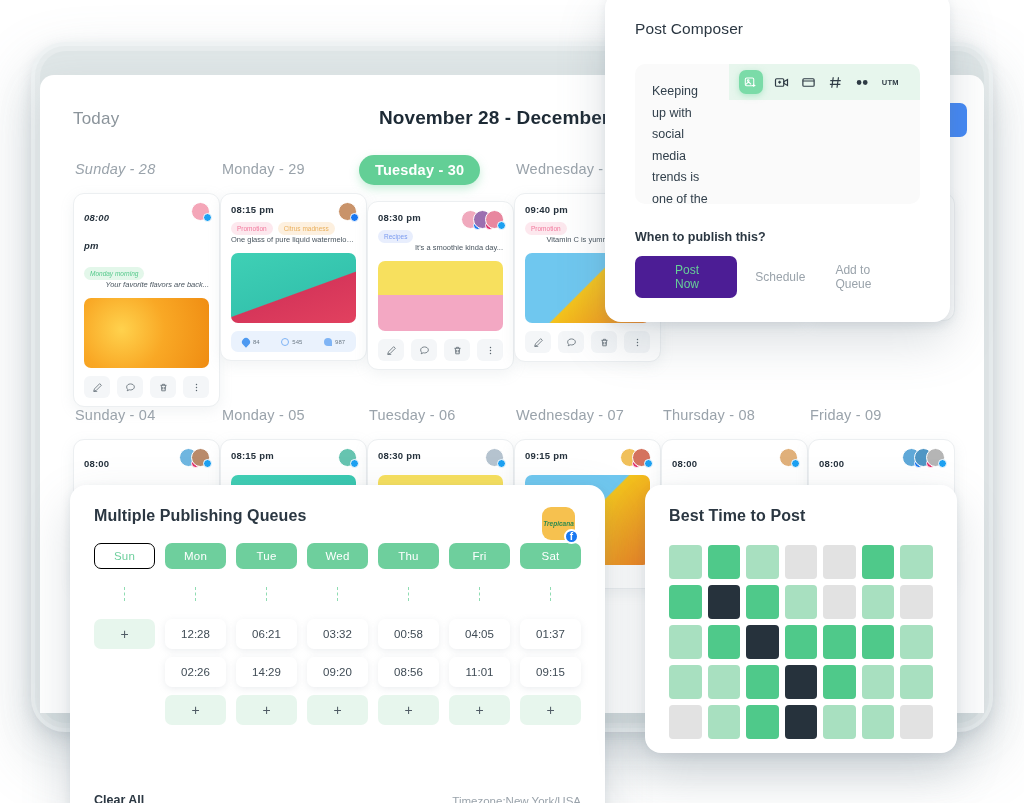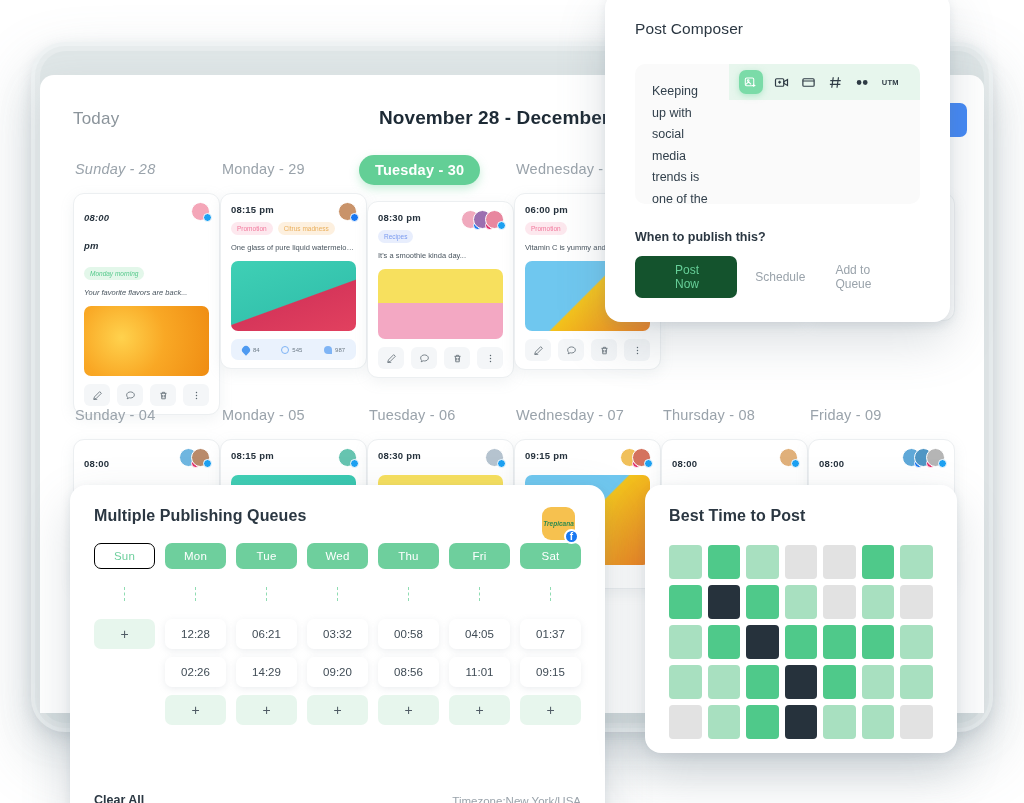--- a/index.html
+++ b/index.html
@@ -98,22 +98,22 @@
   .tags{ margin-top:7px; display:flex; gap:5px; flex-wrap:wrap; }
   .tag{
     font-size:6.5px; padding:3px 6px; border-radius:8px; white-space:nowrap;
   }
   .tag.green{ background:#e3f7ea; color:#56c98c; }
   .tag.pink{ background:#fde8ee; color:#f2789c; }
   .tag.orange{ background:#fdf0df; color:#eab05e; }
   .tag.blue{ background:#e8eefd; color:#7b9bef; }
 
   .card-text{
-    margin-top:8px; font-size:7.5px; color:#49555f; line-height:1.35;
-    white-space:nowrap; overflow:hidden; text-overflow:ellipsis;
+    font-size:7.5px; color:#49555f; line-height:1.35;
+    white-space:nowrap; overflow:hidden; text-overflow:ellipsis;text-align:right;
   }
   .card-img{
     margin-top:8px; width:100%; height:70px; border-radius:7px; overflow:hidden;
     position:relative;
   }
   .card-actions{
     margin-top:8px; display:flex; justify-content:space-between; align-items:center;
   }
   .act{
     width:26px; height:22px; border-radius:6px; background:#f4f6f8;
@@ -161,21 +161,21 @@
   .tb-ico.first svg{ width:13px; height:13px; }
   .tb-ico svg{ width:15px; height:15px; fill:none; stroke:#2f3b45; stroke-width:1.6; }
   .tb-ico.first svg{ stroke:#fff; }
   .tb-utm{ font-size:7.5px; font-weight:800; letter-spacing:.3px; color:#2f3b45; }
   .tb-spacer{ flex:1; }
   .publish-q{ margin-top:26px; font-size:12.5px; font-weight:700; color:#2b3742; }
   .publish-opts{ margin-top:12px; display:flex; align-items:center; gap:6px; }
   .opt{
     font-size:12px; color:#9aa3ab; padding:7px 12px; border-radius:7px;
   }
-  .opt.active{ background:#14532d; color:#66cf98;padding-left:40px; }
+  .opt.active{ background:#4c1d95; color:#66cf98;padding-left:40px; }
 
   
   #queues{ left:70px; top:485px; width:535px; height:344px; padding:22px 24px; }
   #queues .panel-title{ font-size:16px; font-weight:700; color:#2b3742; }
   .queue-logo{
     position:absolute; right:30px; top:22px; width:33px; height:33px;
     background:#f6c14f; border-radius:9px; display:flex; align-items:center;
     justify-content:center; font-size:6.5px; font-weight:800; color:#2d8a4e;
     font-style:italic;
   }
@@ -343,21 +343,21 @@
                   <circle cx="10" cy="4.5" r="1.3" fill="#5a666f" stroke="none"></circle>
                   <circle cx="10" cy="10" r="1.3" fill="#5a666f" stroke="none"></circle>
                   <circle cx="10" cy="15.5" r="1.3" fill="#5a666f" stroke="none"></circle>
                 </svg>
     </div>
             </div>
      </div></div>
         <div class="daycol" style="left: 474px;">
           <div class="day-label">Wednesday - 01</div>
           <div class="post-card">
-       <div class="card-time">06:00 pm</div>
+       <div class="card-time">09:40 pm</div>
 
        <div class="tags">
               <span class="tag pink">Promotion</span>
             </div>
        <div class="card-text">Vitamin C is yummy and juicy...</div>
        <div class="card-img" style="background:linear-gradient(135deg,#6fc7ef 0%,#6fc7ef 48%,#f3c31d 49%,#ef7d1d 100%)"></div>
        <div class="card-actions">
     <div class="act">
       <svg viewBox="0 0 20 20">
                   <path d="M14 3l3 3-9.5 9.5L3 17l1.5-4.5z"></path>

